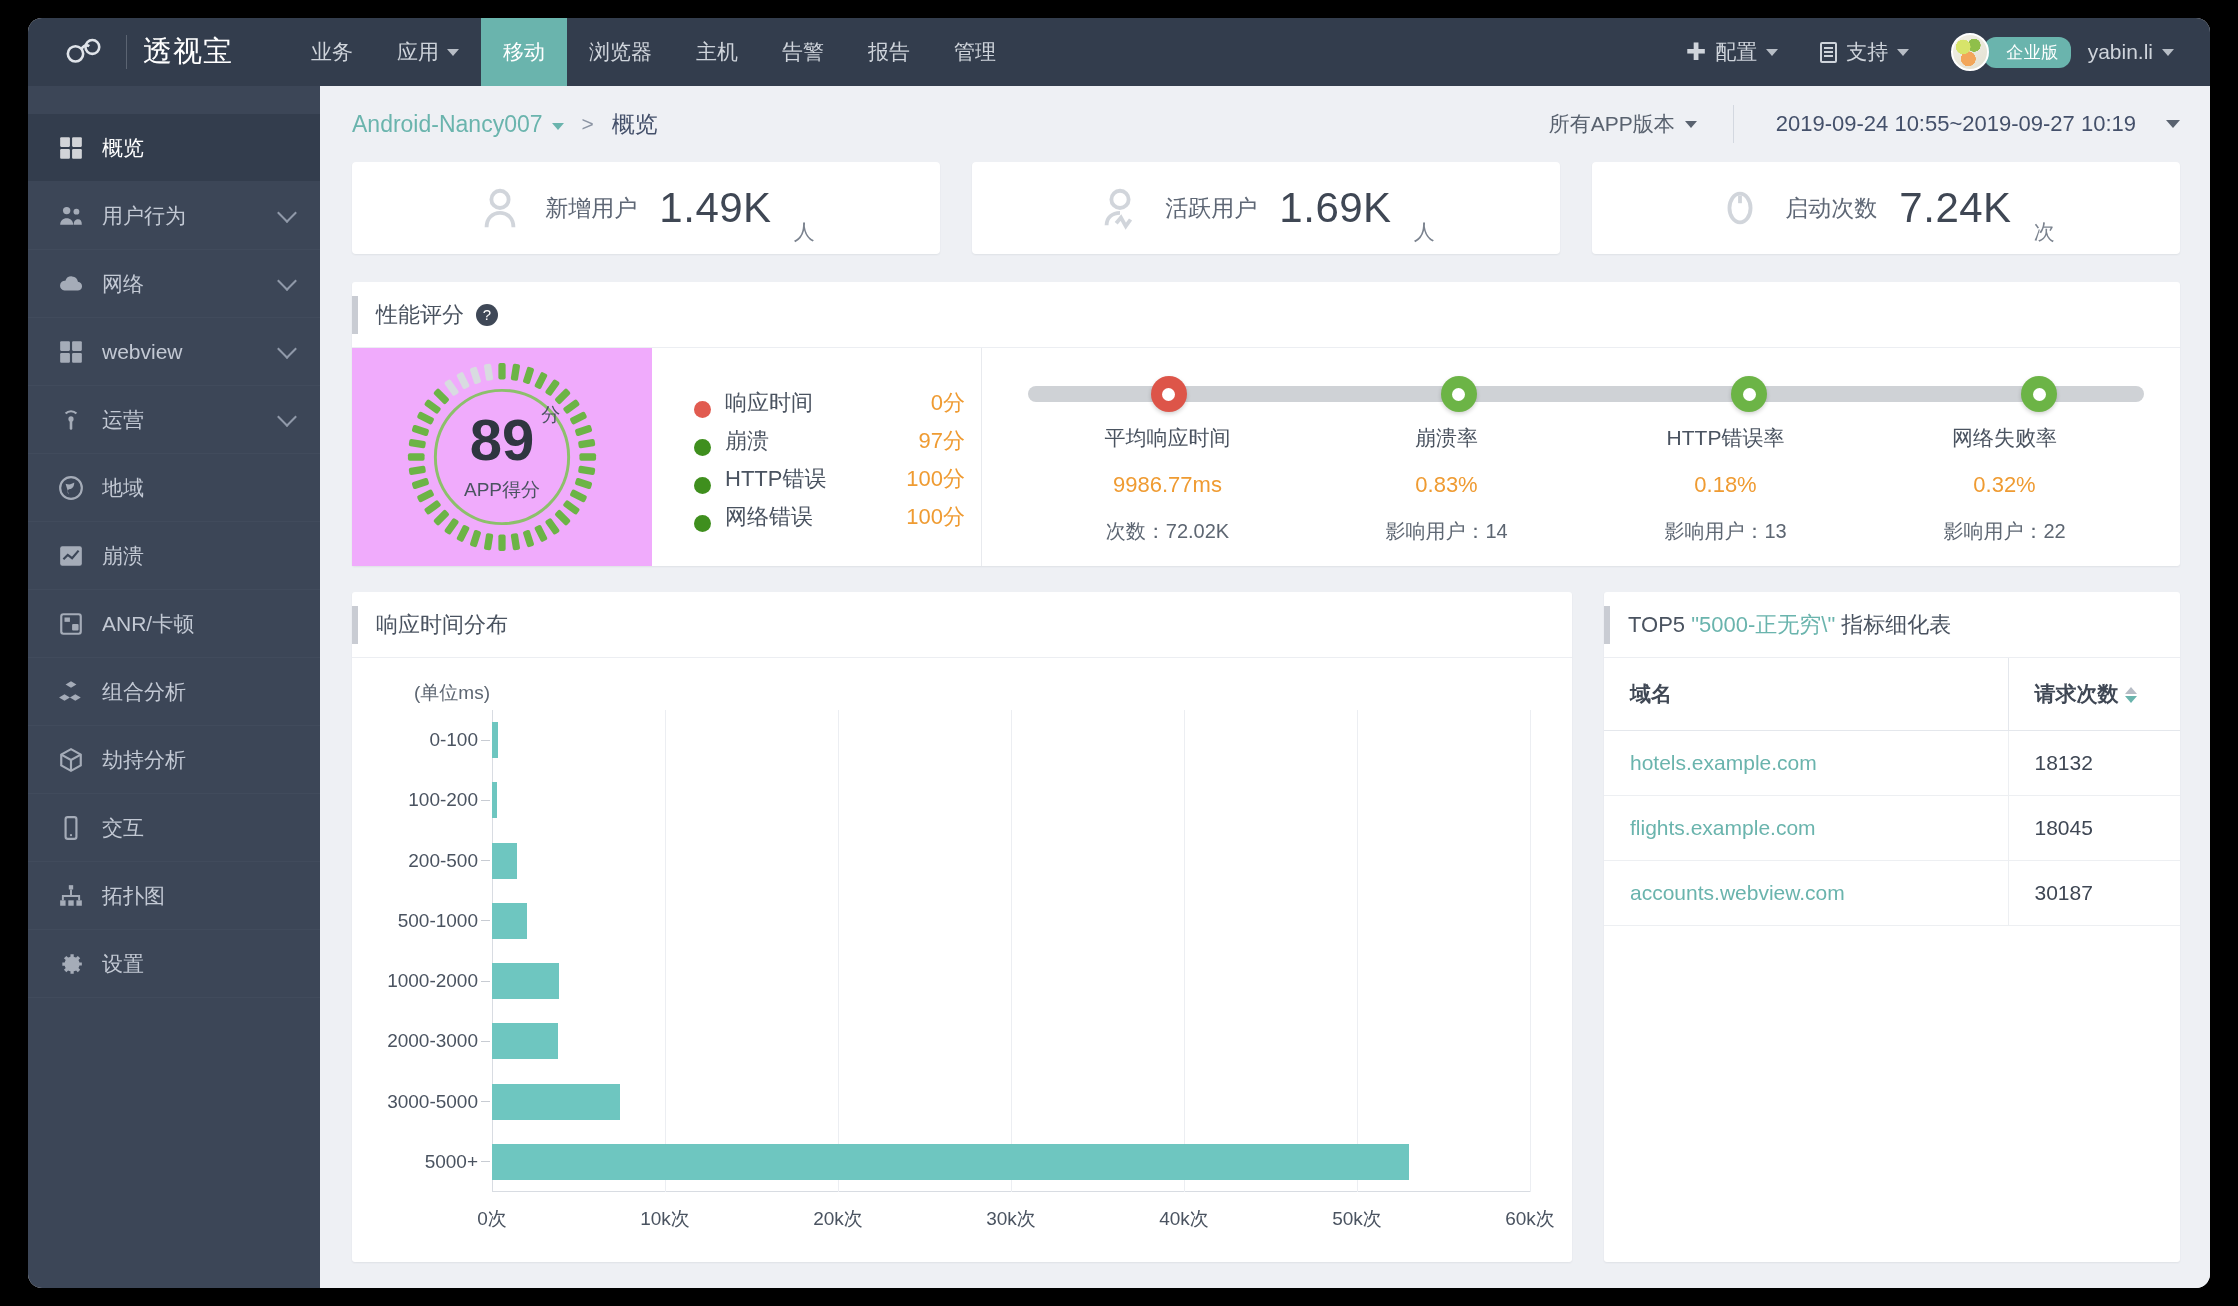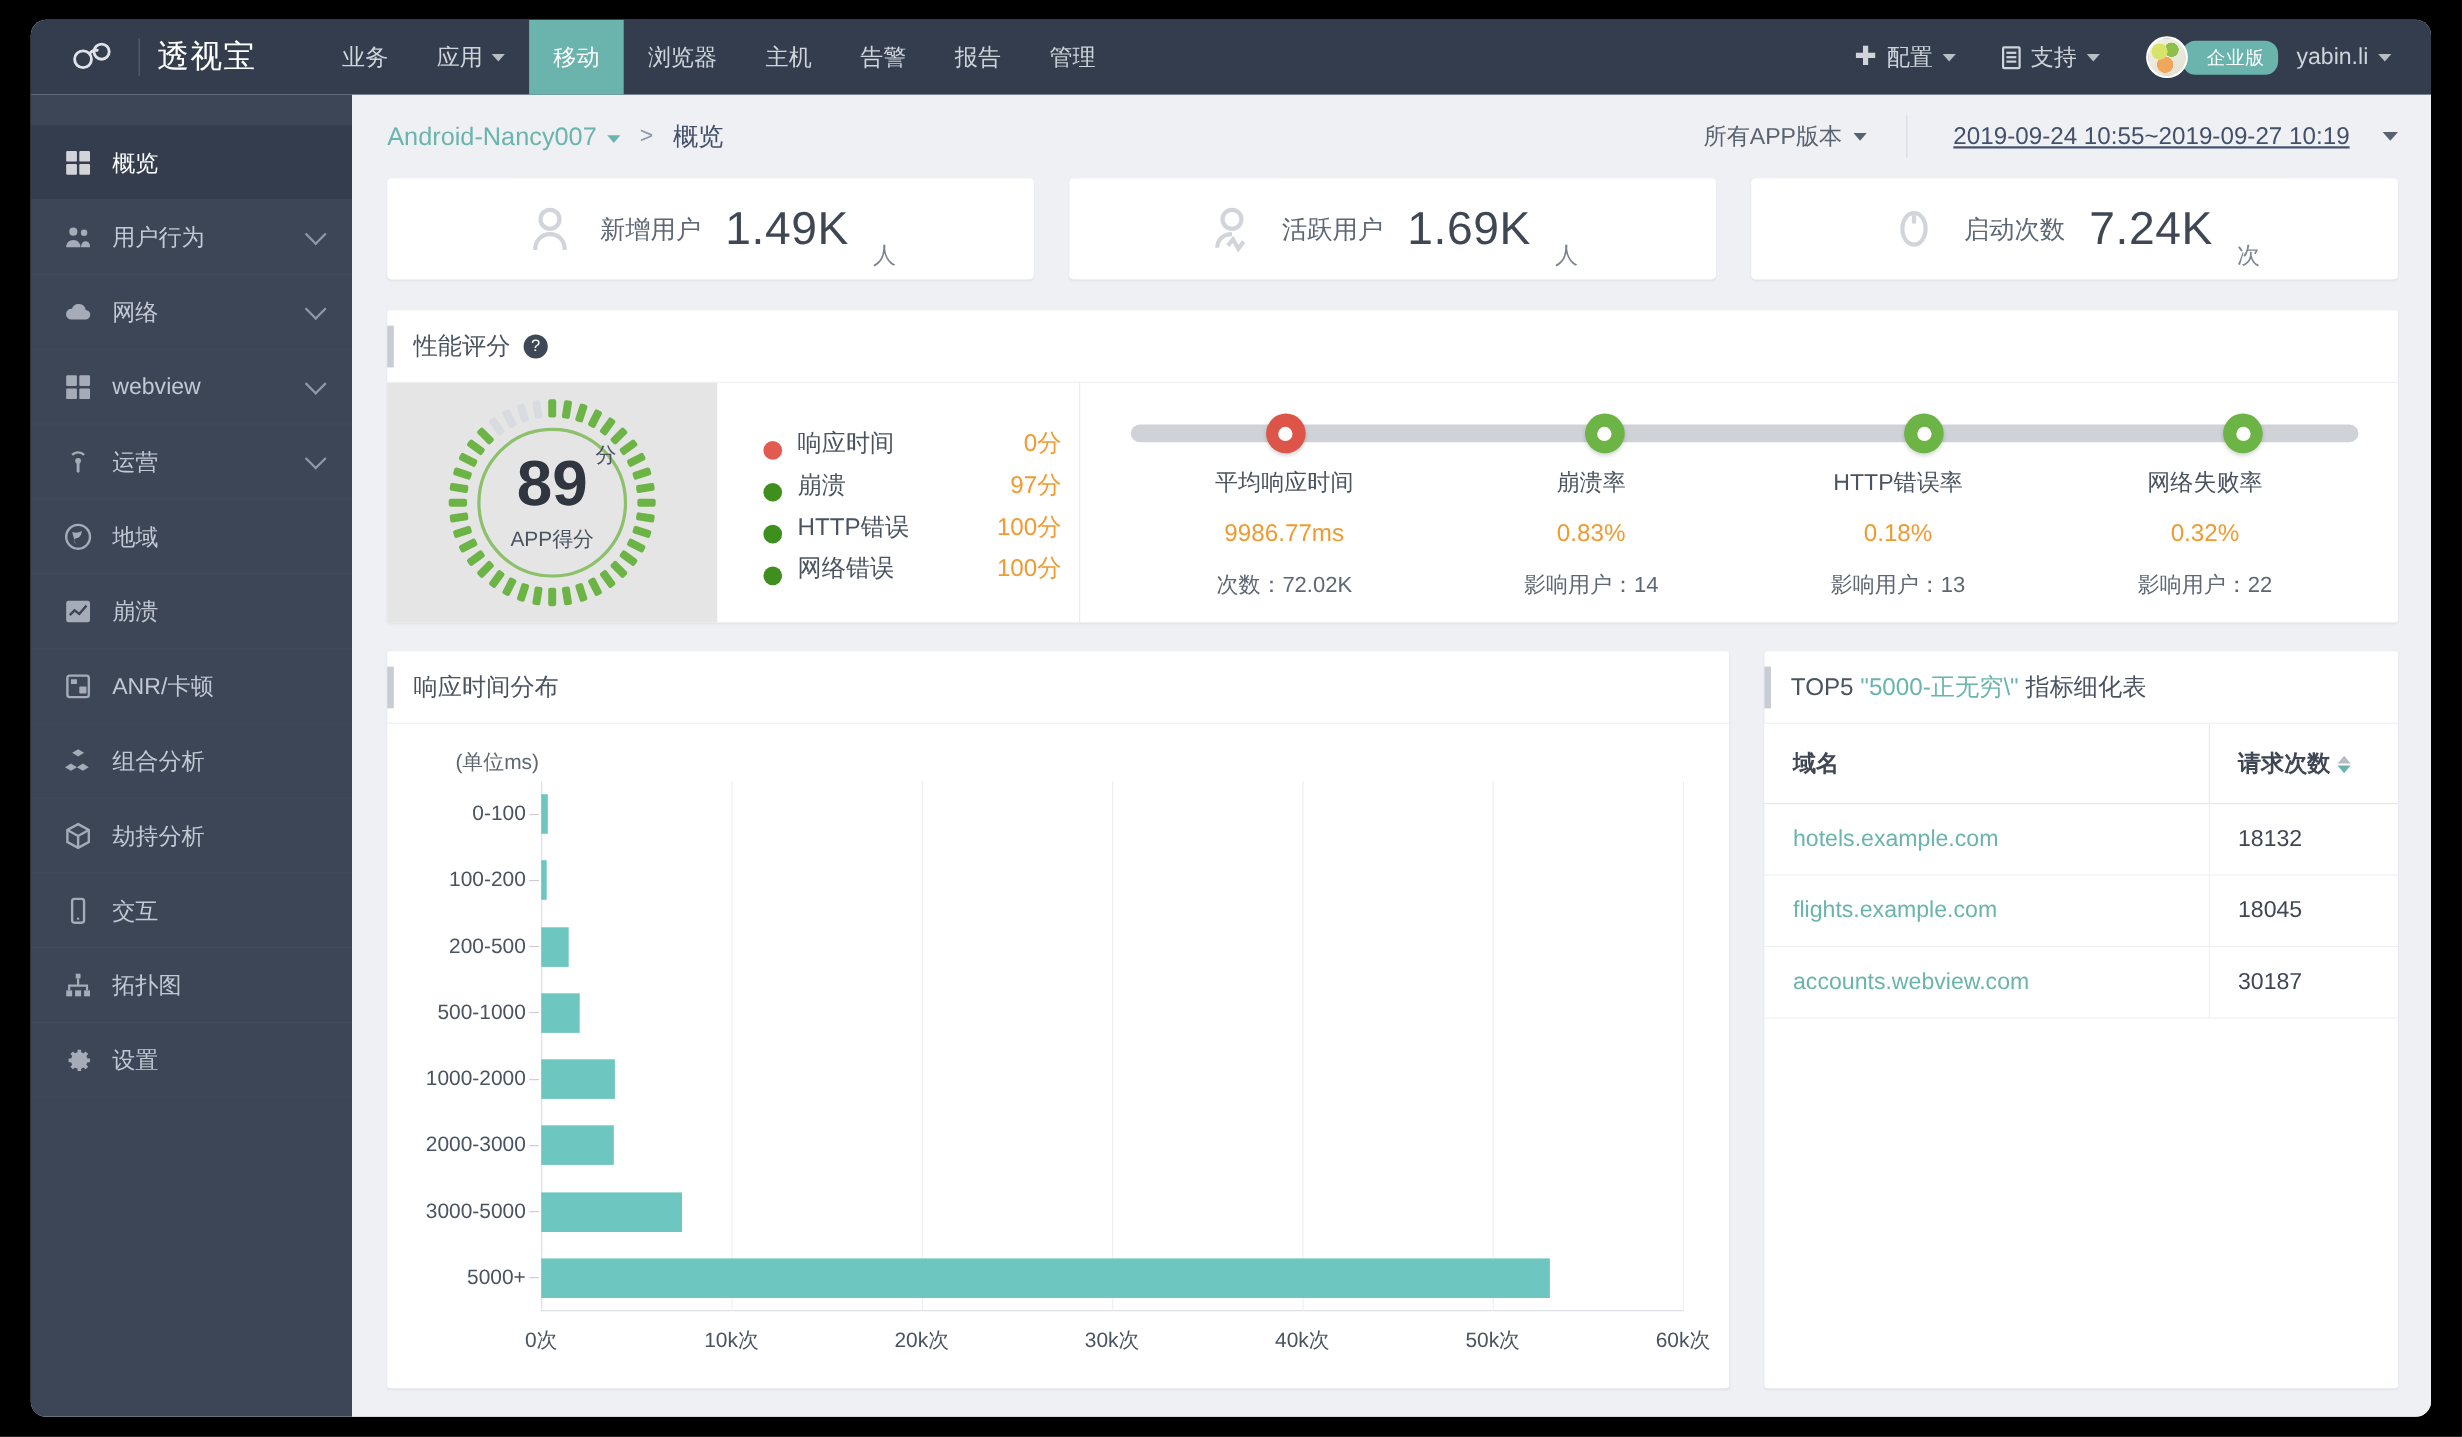--- a/index.html
+++ b/index.html
@@ -81,21 +81,21 @@
 
   .crumbbar { height:76px; display:flex; align-items:center; flex:0 0 76px; }
   .crumb-app { color:#6ab4ad; font-size:23px; cursor:pointer; }
   .crumb-caret { border-left:6px solid transparent;border-right:6px solid transparent;border-top:7px solid #6ab4ad; margin:4px 0 0 9px; }
   .crumb-sep { color:#8b94a3; margin:0 18px; font-size:21px; }
   .crumb-cur { color:#44506a; font-size:23px; }
   .crumb-right { margin-left:auto; display:flex; align-items:center; }
   .ver-sel { color:#59626f; font-size:21px; padding-right:36px; display:flex; align-items:center; gap:10px; cursor:pointer; }
   .ver-caret { border-left:6px solid transparent;border-right:6px solid transparent;border-top:7px solid #59626f; }
   .date-sel { color:#44506a; font-size:22px; border-left:1px solid #d3d8e0; padding:6px 0 6px 42px;
-              display:flex; align-items:center; gap:30px; cursor:pointer;text-decoration:underline; }
+              display:flex; align-items:center; gap:30px; cursor:pointer; }
   .date-caret { border-left:7px solid transparent;border-right:7px solid transparent;border-top:8px solid #59626f; }
 
   
   .kpis { display:flex; gap:32px; flex:0 0 auto; }
   .kpi {
     flex:1; background:#fff; border-radius:4px; height:92px;
     display:flex; align-items:center; justify-content:center; gap:22px;
     box-shadow:0 1px 2px rgba(30,40,60,.07);
   }
   .kpi-ico { width:46px; height:46px; opacity:.45; }
@@ -113,21 +113,21 @@
   .panel-head:before { content:""; position:absolute; left:0; top:14px; width:6px; height:38px; background:#c9ccd3; }
   .panel-title { color:#4a5360; font-size:22px; }
   .help-ico {
     width:22px; height:22px; border-radius:50%; background:#3f4857; color:#fff;
     font-size:15px; display:flex; align-items:center; justify-content:center; cursor:pointer;
   }
 
   
   .perf { margin-top:28px; }
   .perf-body { display:flex; height:218px; }
-  .gauge-wrap { width:300px; background:#e5e5e5; display:flex; align-items:center; justify-content:center; flex:0 0 300px; }
+  .gauge-wrap { width:300px; background:#f0abfc; display:flex; align-items:center; justify-content:center; flex:0 0 300px; }
   .gauge { position:relative; width:196px; height:196px; }
   .gauge svg { position:absolute; inset:0; }
   .gauge-center { position:absolute; inset:0; display:flex; flex-direction:column; align-items:center; justify-content:center; }
   .gauge-num { font-size:58px; color:#2f3640; font-weight:bold; line-height:1; position:relative; }
   .gauge-sup { position:absolute; right:-26px; top:-6px; font-size:19px; color:#4a5360; font-weight:normal; }
   .gauge-sub { font-size:19px; color:#4a5360; margin-top:8px; }
 
   .legend { width:330px; flex:0 0 330px; padding:32px 0 0 42px; border-right:1px solid #e8eaee; }
   .leg-row { display:flex; align-items:flex-end; height:38px; }
   .leg-dot { width:17px; height:17px; border-radius:50%; margin-right:14px; }

